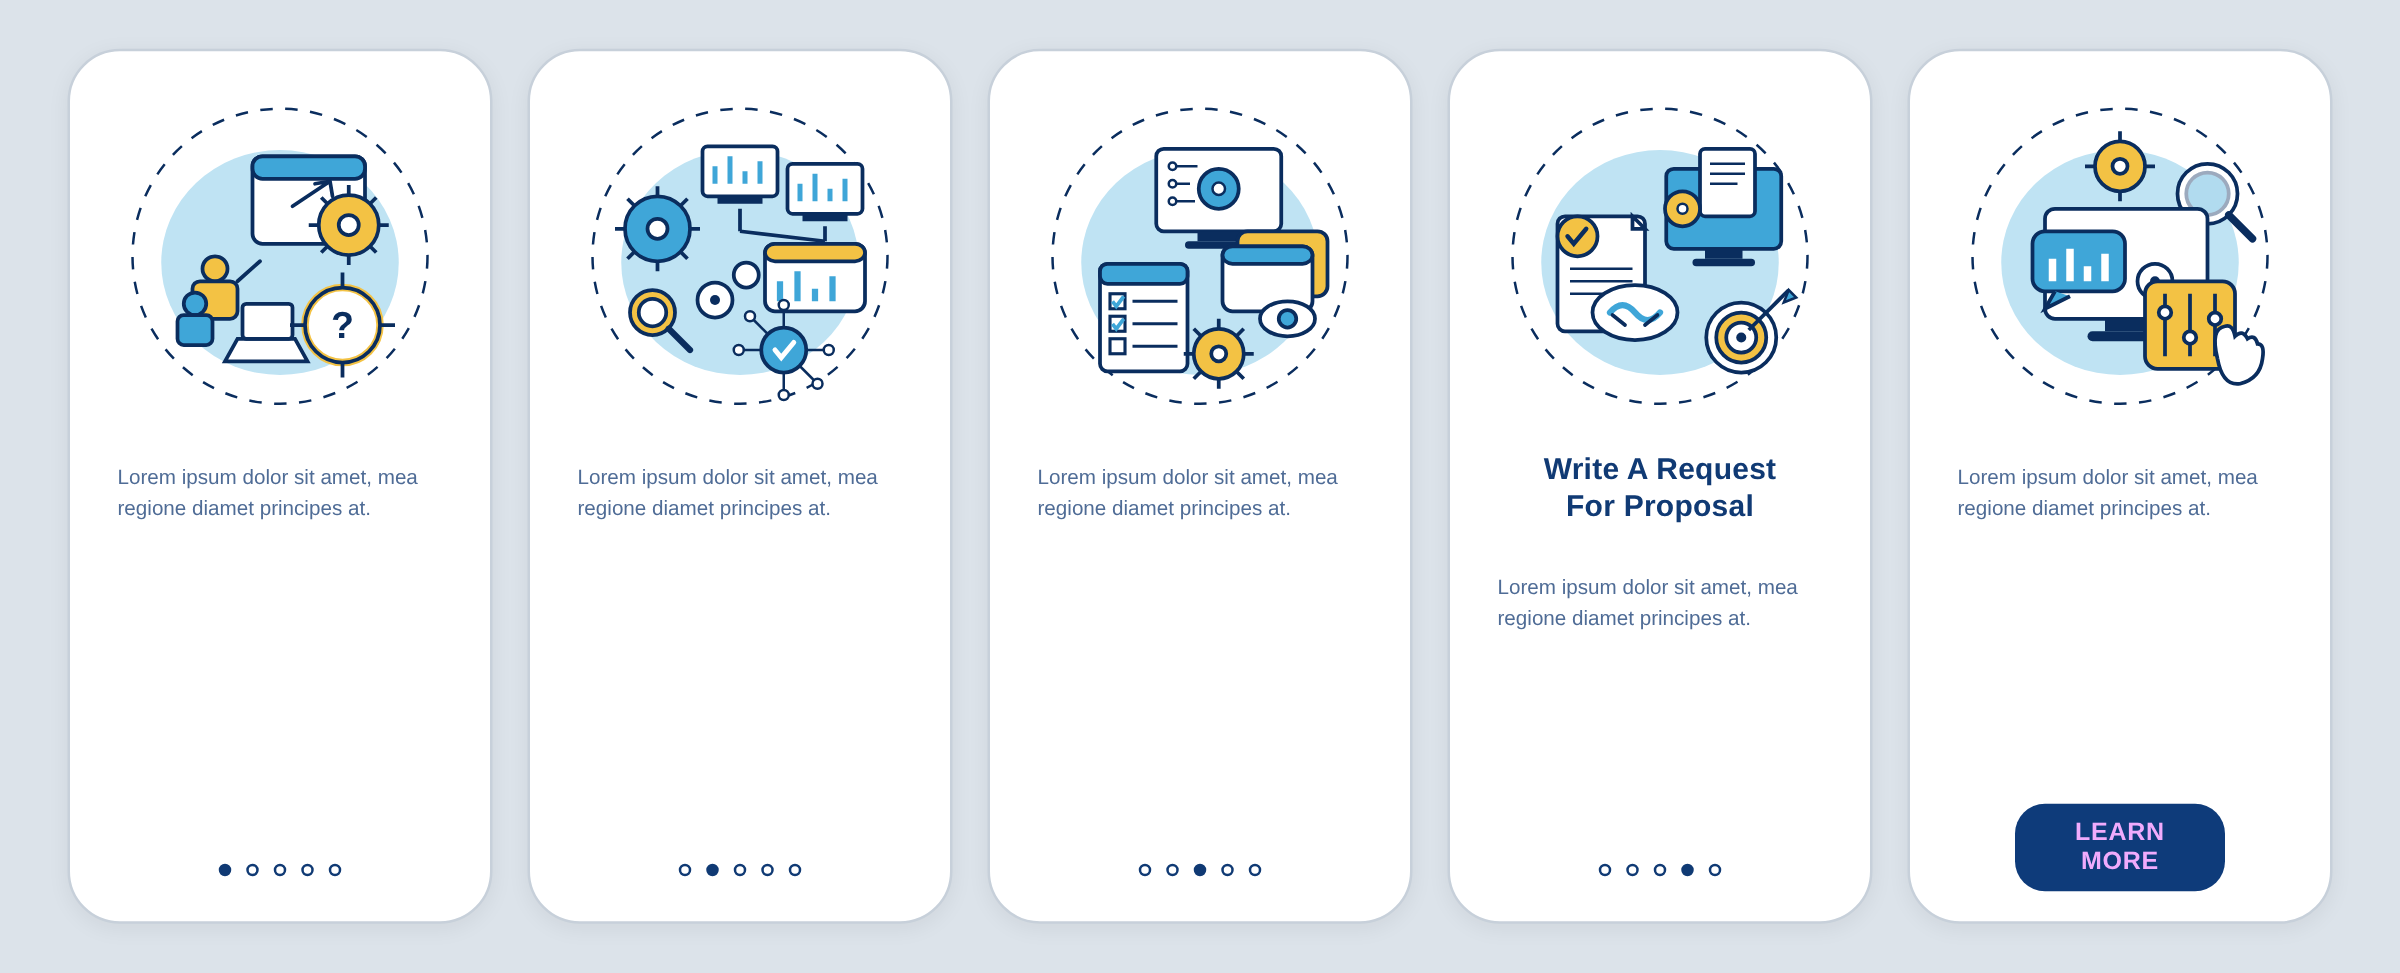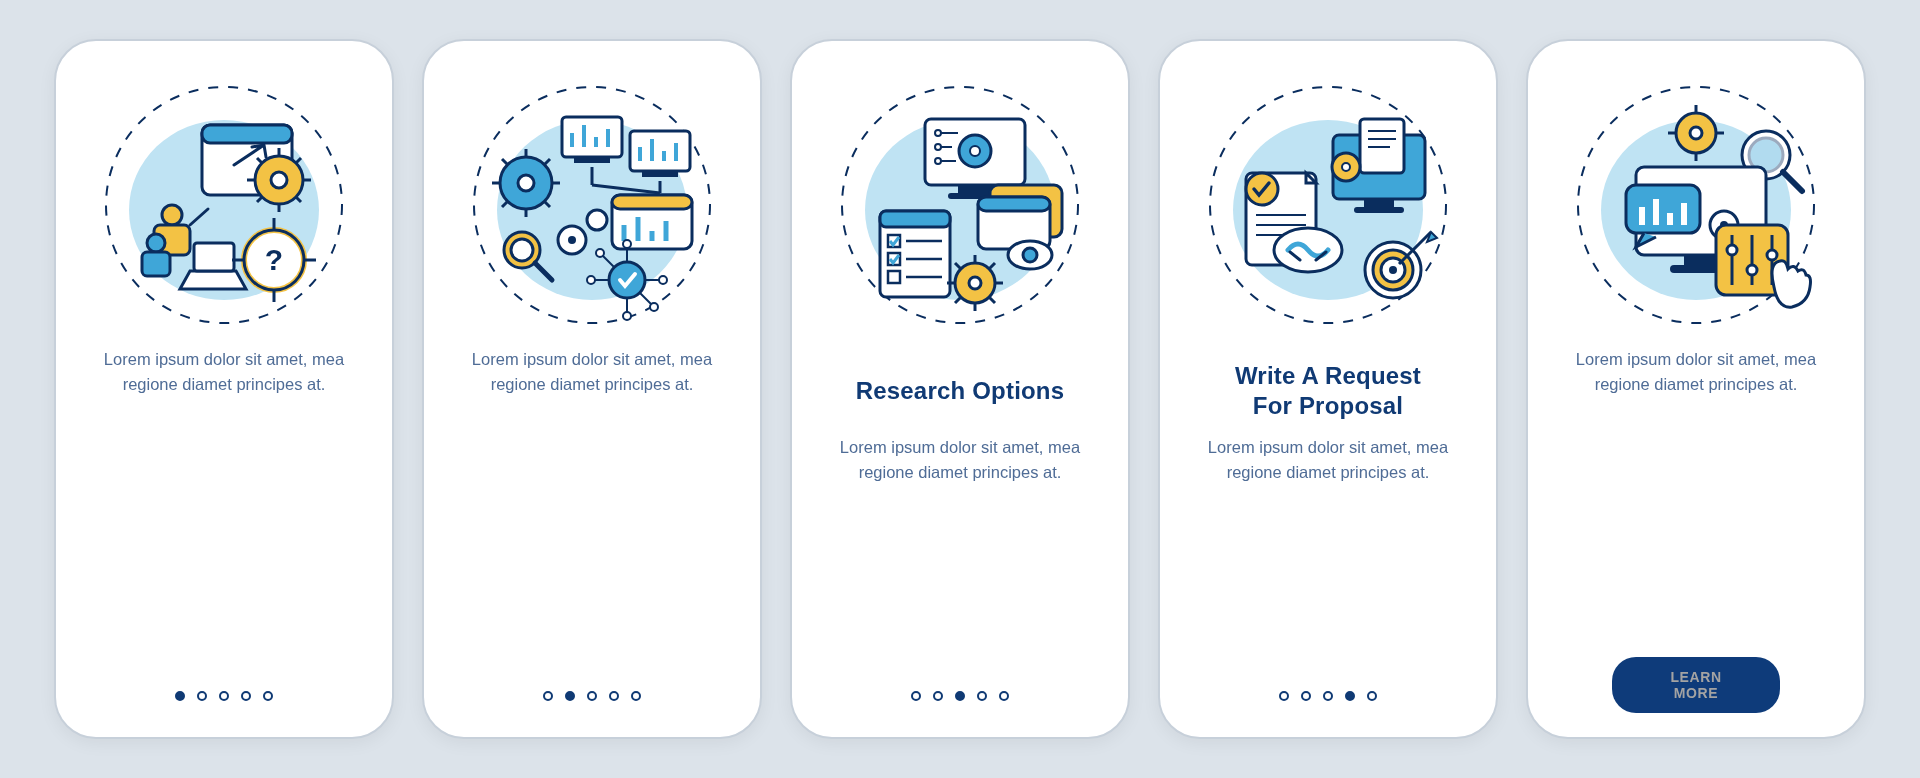--- a/index.html
+++ b/index.html
@@ -44,22 +44,21 @@
     font-weight:800;
     font-size:24px;
     line-height:1.25;
     text-align:center;
     letter-spacing:.2px;
     min-height:64px;
     display:flex;align-items:center;justify-content:center;
     white-space:pre-line;
   }
   .body{
-    margin-top:12px;
-    text-align:center;
+    margin-top:35px;
     color:var(--body);
     font-size:16.5px;
     line-height:1.5;
     max-width:260px;
   }
   .dots{
     position:absolute;
     bottom:36px;
     left:0;right:0;
     display:flex;gap:12px;
@@ -68,23 +67,23 @@
   .dot{
     width:10px;height:10px;border-radius:50%;
     border:2px solid var(--title);
     background:transparent;
   }
   .dot.active{background:var(--title);}
   .btn{
     position:absolute;bottom:24px;
     left:50%;transform:translateX(-50%);
     background:var(--btn);
-    color:#a3a3a3;font-weight:800;letter-spacing:.6px;
+    color:#f0abfc;font-weight:800;letter-spacing:.6px;
     border:none;border-radius:24px;
-    padding:12px 40px;font-size:14px;
+    padding:12px 40px;font-size:20px;
     cursor:pointer;
   }
 </style>
 </head>
 <body>
 
 <div class="card">
   <div class="illus">
     <svg viewBox="0 0 260 260">
       <circle cx="130" cy="130" r="118" fill="none" stroke="#0a2d5e" stroke-width="2" stroke-dasharray="10 10"></circle>
@@ -291,21 +290,20 @@
             <line x1="-28" y1="0" x2="-20" y2="0"></line>
             <line x1="28" y1="0" x2="20" y2="0"></line>
             <line x1="20" y1="-20" x2="14" y2="-14"></line>
             <line x1="-20" y1="20" x2="-14" y2="14"></line>
             <line x1="-20" y1="-20" x2="-14" y2="-14"></line>
             <line x1="20" y1="20" x2="14" y2="14"></line>
           </g>
       </g>
     </svg>
   </div>
-  <div class="title">Research Options</div>
   <div class="body">Lorem ipsum dolor sit amet, mea regione diamet principes at.</div>
   <div class="dots">
     <span class="dot"></span>
     <span class="dot"></span>
     <span class="dot active"></span>
     <span class="dot"></span>
     <span class="dot"></span>
   </div>
 </div>
 

